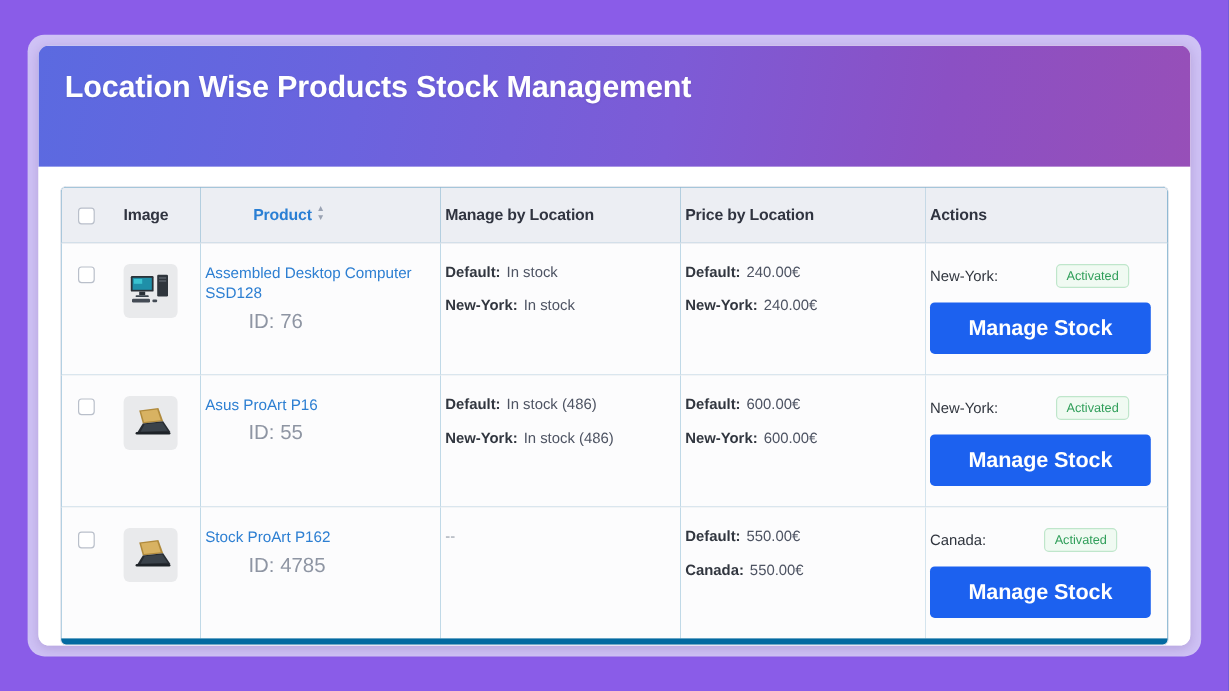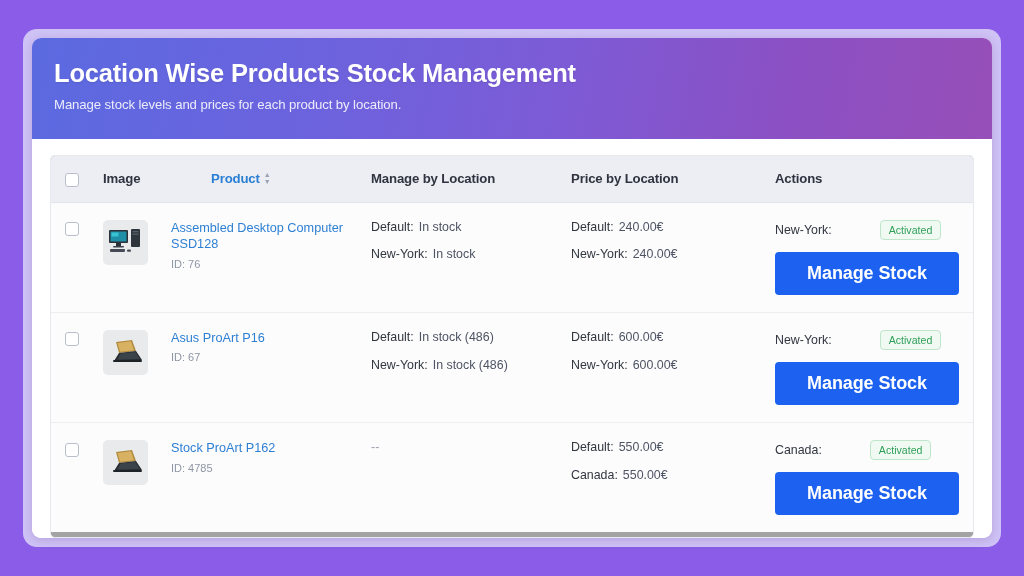--- a/index.html
+++ b/index.html
@@ -66,21 +66,21 @@
     flex: 1;
     padding: 16px 18px 0 18px;
     background: #ffffff;
     overflow: hidden;
   }
   .table-inner {
     border: 1px solid #e7e9ef;
     border-radius: 5px;
     overflow: hidden;
     height: 100%;
-    background: #a3a3a3;
+    background: #0369a1;
   }
 
   table {
     width: 100%;
     border-collapse: collapse;
     table-layout: fixed;
   }
 
   
   .col-check { width: 44px; }
@@ -172,32 +172,33 @@
     font-weight: normal;
     font-size: 12.7px;
     line-height: 1.32;
     cursor: pointer;
     display: block;
     max-width: 180px;
   }
   .prod-id {
     margin-top: 5px;
     color: #8e95a3;
-    font-size: 11px;
+    font-size: 17px;
+    margin-left: 36px;
   }
 
   
   .kv-line {
     line-height: 1.2;
     margin-bottom: 13px;
     white-space: nowrap;
     font-size: 12.4px;
   }
   .kv-line:last-child { margin-bottom: 0; }
-  .kv-key { font-weight: normal; color: #31363f; }
+  .kv-key { font-weight: bold; color: #31363f; }
   .kv-val { color: #4e5463; margin-left: 5px; }
   .dash { color: #9aa1ad; font-size: 12.4px; }
 
   
   .act-row {
     display: flex;
     align-items: center;
     gap: 8px;
     margin-bottom: 12px;
     white-space: nowrap;
@@ -230,21 +231,20 @@
   }
 </style>
 </head>
 <body>
 
 <div class="outer-frame">
   <div class="card">
 
     <div class="card-header">
       <h1>Location Wise Products Stock Management</h1>
-      <p>Manage stock levels and prices for each product by location.</p>
     </div>
 
     <div class="table-wrap">
       <div class="table-inner">
         <table>
           <thead>
             <tr>
               <th class="col-check">
                 <span class="cb"></span>
               </th>
@@ -324,21 +324,21 @@
                     <polygon points="8,4 24,2 28,13 11,15" fill="#b08a3c"></polygon>
                     <polygon points="9.5,5 23,3.3 26,12.2 12,13.7" fill="#d8b262"></polygon>
                     <polygon points="11,15 28,13 34,22 6,23" fill="#262b31"></polygon>
                     <polygon points="12.5,15.6 27.2,14 31.8,21 9.2,21.7" fill="#3a424a"></polygon>
                     <rect x="5" y="22" width="29" height="2" rx="1" fill="#1d2227"></rect>
                   </svg>
                 </div>
               </td>
               <td class="col-product">
                 <a class="prod-name">Asus ProArt P16</a>
-                <div class="prod-id">ID: 67</div>
+                <div class="prod-id">ID: 55</div>
               </td>
               <td class="col-stock">
                 <div class="kv-line">
                   <span class="kv-key">Default:</span><span class="kv-val">In stock (486)</span>
                 </div>
                 <div class="kv-line">
                   <span class="kv-key">New-York:</span><span class="kv-val">In stock (486)</span>
                 </div>
               </td>
               <td class="col-price">

